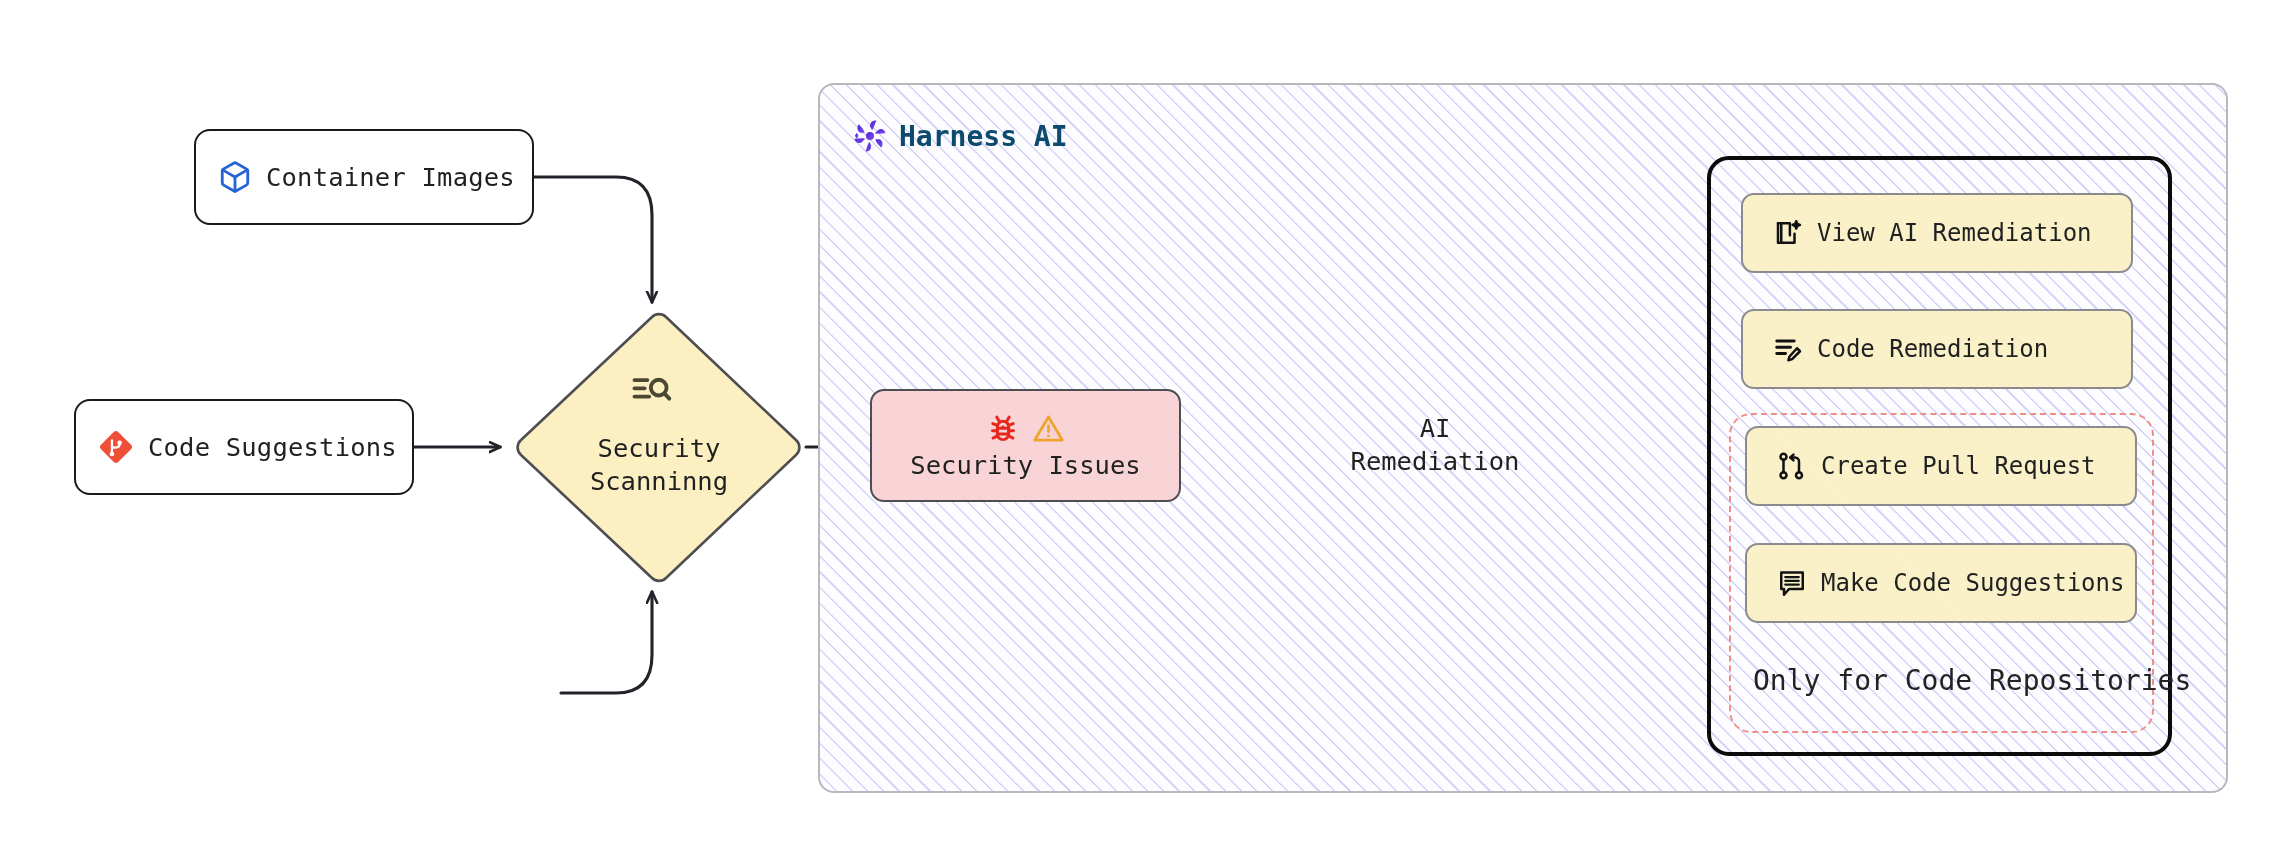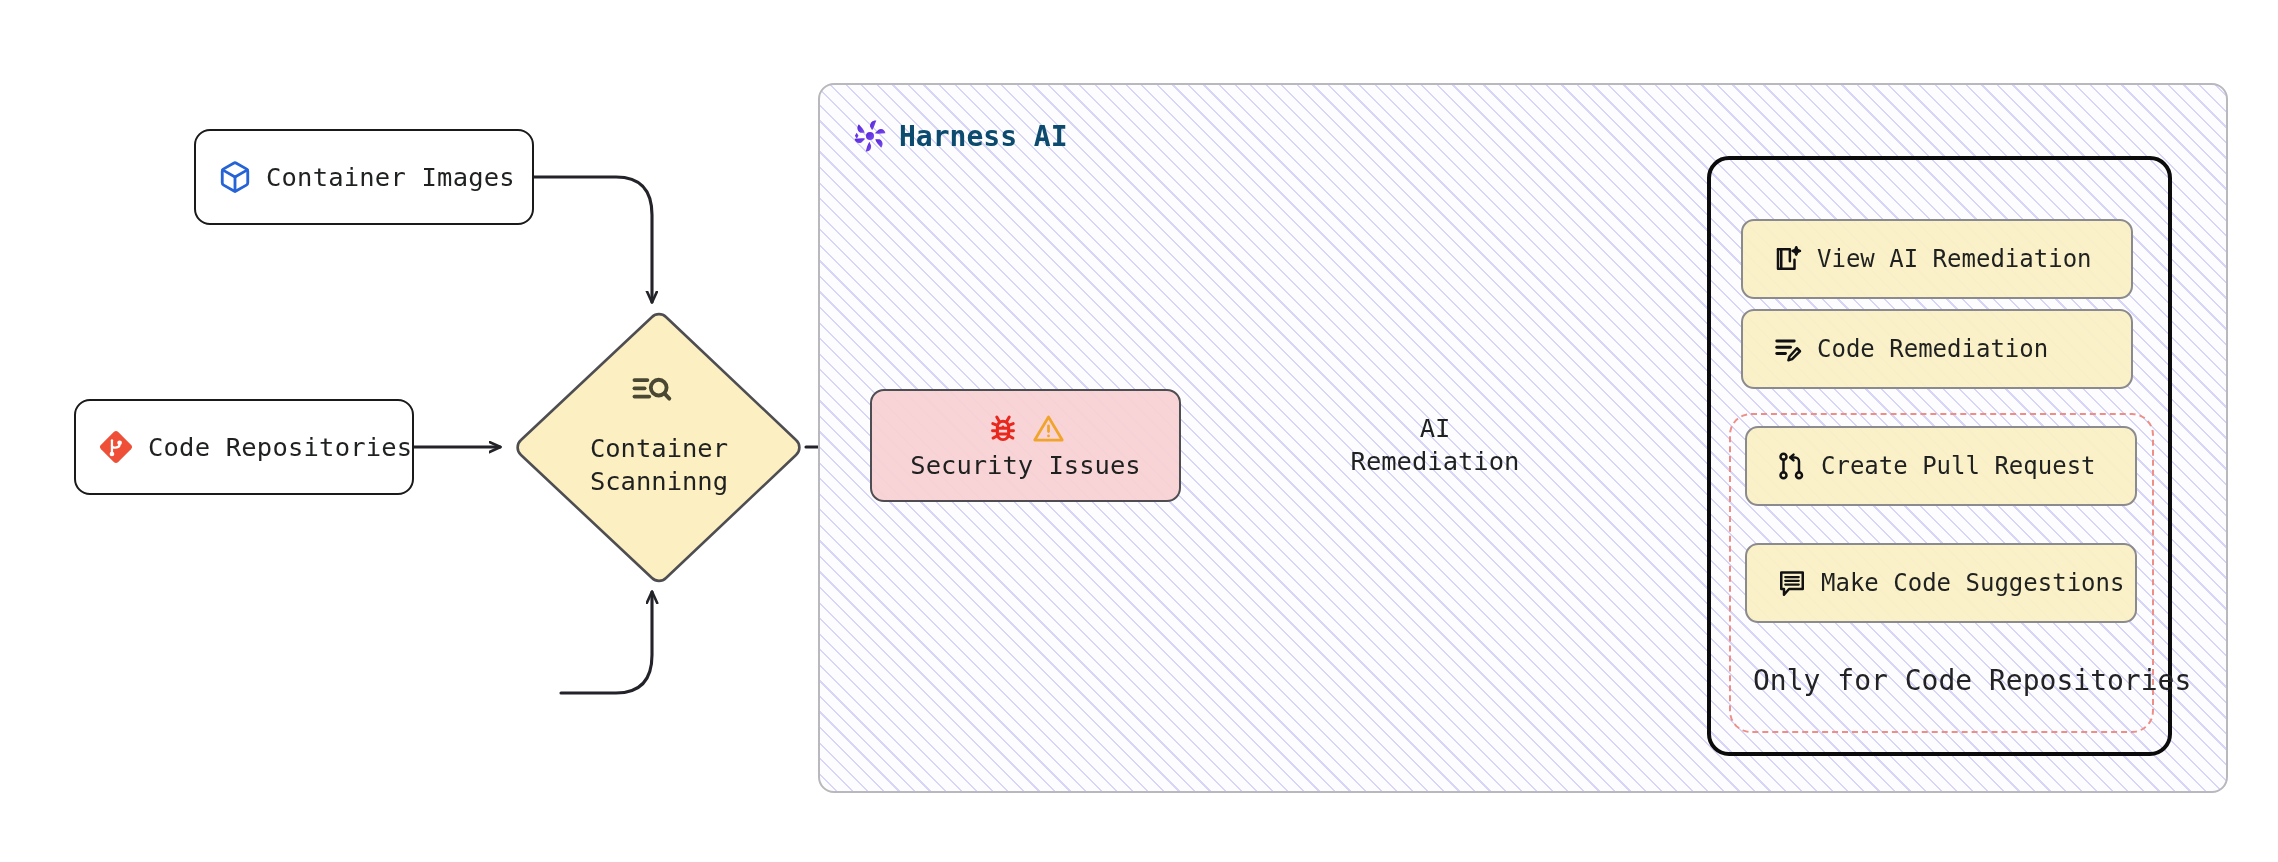--- a/index.html
+++ b/index.html
@@ -58,21 +58,21 @@
     box-sizing:border-box;
     border:4px solid #0b0b0b;border-radius:22px;background:transparent;
   }
   .action{
     position:absolute;left:30px;width:392px;height:80px;box-sizing:border-box;
     background:rgba(250,240,197,.95);
     border:2px solid #8b8b8f;border-radius:13px;
     display:flex;align-items:center;gap:14px;padding-left:30px;
   }
   .action .lbl{font-size:24px;}
-  #act0{top:33px;margin-top:26px;}
+  #act0{top:33px;}
   #act1{top:149px;}
   #act2{top:266px;left:34px;align-items:center;}
   #act3{top:383px;left:34px;}
 
   
   #repo-only{
     position:absolute;left:1729px;top:413px;width:425px;height:320px;
     box-sizing:border-box;
     border:2.6px dashed #ef8e87;border-radius:22px;background:transparent;
   }
@@ -159,34 +159,34 @@
       <svg width="36" height="36" viewBox="0 0 40 40" xmlns="http://www.w3.org/2000/svg">
         <rect x="6.5" y="6.5" width="27" height="27" rx="3.5" fill="#ee4f36" transform="rotate(45 20 20)"></rect>
         <g stroke="#ffffff" stroke-width="2.5" fill="none" stroke-linecap="round">
           <path d="M15.5 12.5 L15.5 27.5"></path>
           <path d="M15.5 18.5 C15.5 22.2 24 21.2 24 17.2"></path>
         </g>
         <circle cx="15.5" cy="27.8" r="2.6" fill="#ffffff"></circle>
         <circle cx="24" cy="15.3" r="2.6" fill="#ffffff"></circle>
       </svg>
     </span>
-    <span class="lbl">Code Repositories</span>
+    <span class="lbl">Code Suggestions</span>
   </div>
 
 
   <span class="ico" style="position:absolute;left:629px;top:370px;">
     <svg width="44" height="44" viewBox="0 0 24 24" fill="none" stroke="#4a4832" stroke-width="2.1" stroke-linecap="round" stroke-linejoin="round">
       <path d="M3 5.5h7"></path>
         <path d="M3 10h5.5"></path>
         <path d="M3 14.5h8"></path>
       <circle cx="16.2" cy="9.6" r="4.3"></circle>
       <path d="M19.4 12.9 L22 15.6"></path>
     </svg>
   </span>
-  <div class="dia-lbl" id="scan-lbl" style="left:552px;top:432px;width:214px;"><span>Container</span><br><span>Scanninng</span></div>
+  <div class="dia-lbl" id="scan-lbl" style="left:552px;top:432px;width:214px;"><span>Security</span><br><span>Scanninng</span></div>
 
   <div id="sec-issues">
     <div class="ico-row">
       <span class="ico">
         <svg width="34" height="34" viewBox="0 0 24 24" fill="none" stroke="#e8271d" stroke-width="2.1" stroke-linecap="round" stroke-linejoin="round">
           <rect x="8" y="6.5" width="8" height="13" rx="4"></rect>
           <path d="M12 10.5h0M9 11.5h6M9 15.5h6"></path>
           <path d="M9.2 6.4 7.6 3.6M14.8 6.4 16.4 3.6"></path>
           <path d="M8 9.5 4.8 8.2M8 13.2 4.6 13.2M8 16.8 5 18.4"></path>
           <path d="M16 9.5 19.2 8.2M16 13.2 19.4 13.2M16 16.8 19 18.4"></path>

